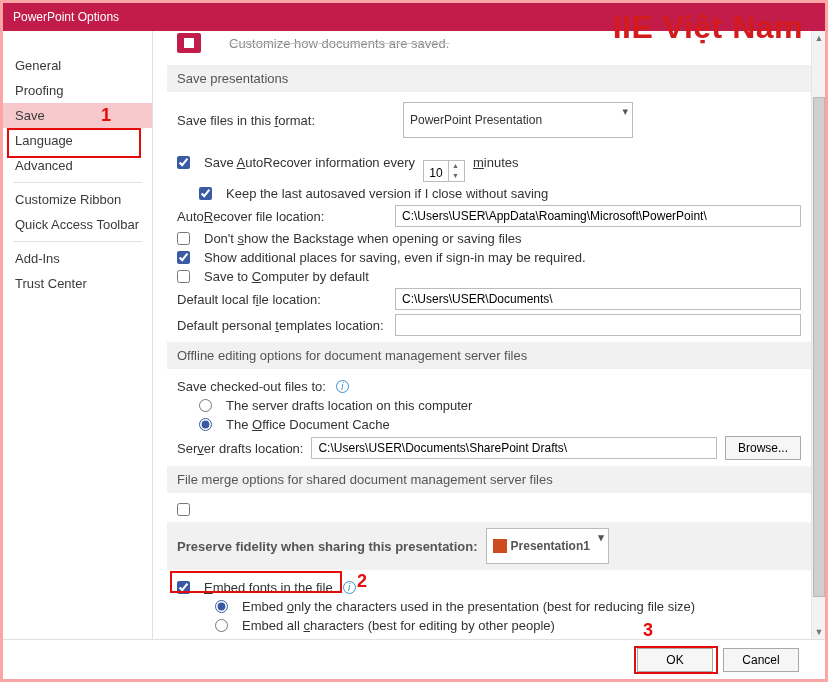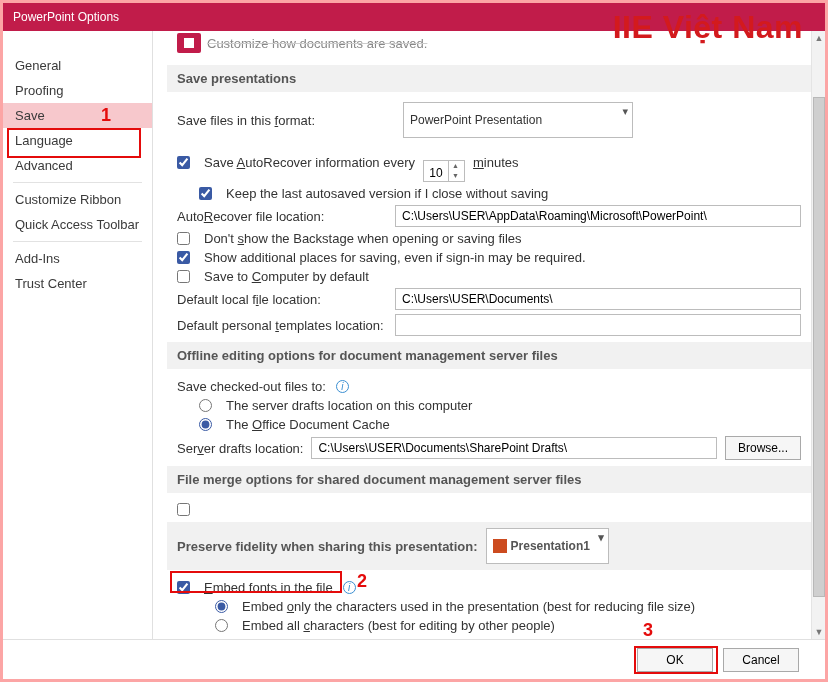--- a/index.html
+++ b/index.html
@@ -19,25 +19,25 @@
   .callout { position: absolute; color: #e40b0b; font-weight: 700; font-size: 18px; pointer-events: none; z-index: 31; }
   .redbox { position: absolute; border: 2.5px solid #e40b0b; pointer-events: none; z-index: 29; }
 
   .content { flex: 1; position: relative; overflow: hidden; }
   .content-inner { position: absolute; inset: 0 14px 0 14px; overflow-y: auto; }
 
   .scrollbar-rail { position: absolute; right: 0; top: 0; bottom: 0; width: 14px; background: #f2f2f2; border-left: 1px solid #e4e4e4; }
   .scrollbar-thumb { position: absolute; left: 1px; width: 12px; background: #cfcfcf; border: 1px solid #b8b8b8; }
   .scroll-arrow { position: absolute; left: 0; width: 14px; height: 14px; display: flex; align-items: center; justify-content: center; font-size: 9px; color: #777; }
 
-  .stub-row { display: flex; align-items: center; gap: 6px; padding: 2px 10px 8px 10px; color: #888; font-size: 13px; }
+  .stub-row { display: flex; align-items: center; gap: 28px; padding: 2px 10px 8px 10px; color: #888; font-size: 13px; }
   .stub-icon { width: 24px; height: 20px; background: #c11C4a; border-radius: 2px; display: flex; align-items: center; justify-content: center; }
   .stub-icon .disk { width: 10px; height: 10px; background: #fff; }
 
-  .section-head { background: #f1f1f1; padding: 6px 10px; font-size: 13px; font-weight: 700; color: #555; margin: 4px 0 8px 0; }
+  .section-head { background: #f1f1f1; padding: 6px 10px; font-size: 13px; font-weight: 400; color: #555; margin: 4px 0 8px 0; }
   .section-head.with-drop { display: flex; align-items: center; gap: 8px; font-weight: 600; }
 
   .row { display: flex; align-items: center; padding: 2px 10px; gap: 8px; font-size: 13px; color: #333; flex-wrap: wrap; }
   .row.indent { padding-left: 32px; }
   .row.indent2 { padding-left: 48px; }
   .row label { white-space: nowrap; }
   .u { text-decoration: underline; }
 
   input[type=text].field { height: 22px; border: 1px solid #bcbcbc; padding: 0 6px; font-size: 12px; flex: 1; min-width: 0; }
   .spin { width: 42px; height: 22px; border: 1px solid #bcbcbc; display:flex; align-items:flex-end;margin-top:18px; }

